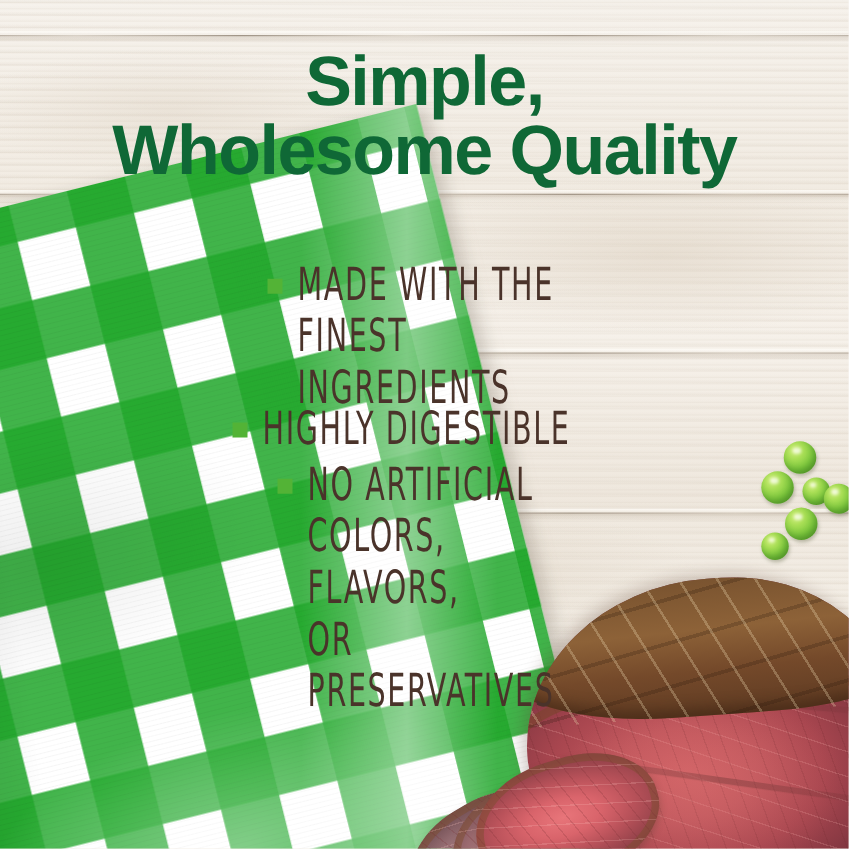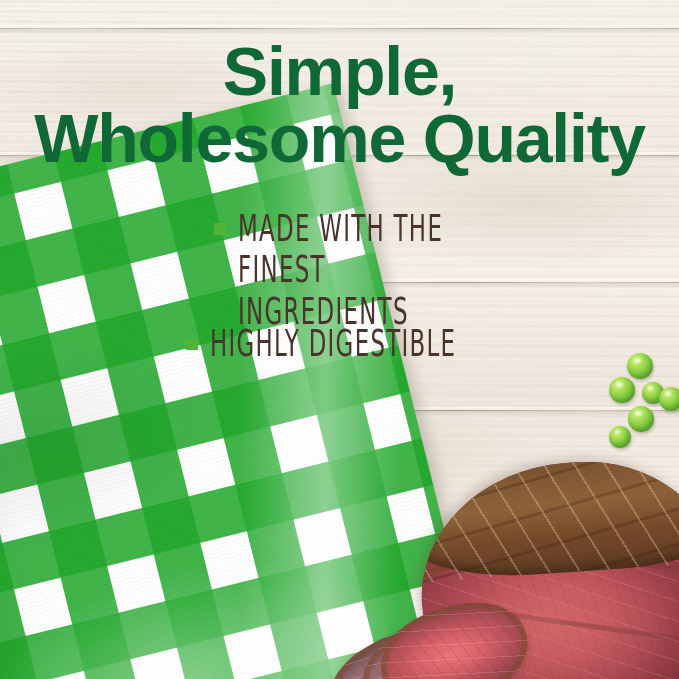--- a/index.html
+++ b/index.html
@@ -186,21 +186,21 @@
   .slice.s3{left:-38px;bottom:-40px;width:132px;height:88px;transform:rotate(-31deg);
     background:radial-gradient(ellipse 82px 40px at 48% 48%, #bf9a9e 0%, #a97f85 38%, #8e676c 70%, #735055 100%);}
 
   
   .headline{
     position:absolute;left:0;right:0;top:38px;
     text-align:center;
     color:#0f6836;
     font-family:"Liberation Sans", sans-serif;
     font-weight:bold;
-    font-size:68px;
+    font-size:56px;
     line-height:.98;
     letter-spacing:-1.2px;
     white-space:pre-line;
   }
   .bullets{
     position:absolute;left:186px;top:208px;width:350px;
   }
   .bullet-row{
     display:flex;align-items:flex-start;
     margin-bottom:10px;
@@ -294,15 +294,21 @@
   <div class="bullets">
     <div class="bullet-row indent">
       <div class="sq"></div>
       <div class="btext">MADE WITH THE
 FINEST INGREDIENTS</div>
     </div>
     <div class="bullet-row">
       <div class="sq"></div>
       <div class="btext">HIGHLY DIGESTIBLE</div>
     </div>
+    <div class="bullet-row indent2">
+      <div class="sq"></div>
+      <div class="btext">NO ARTIFICIAL
+COLORS, FLAVORS,
+OR PRESERVATIVES</div>
+    </div>
   </div>
 
 </div>
 
 </body></html>

